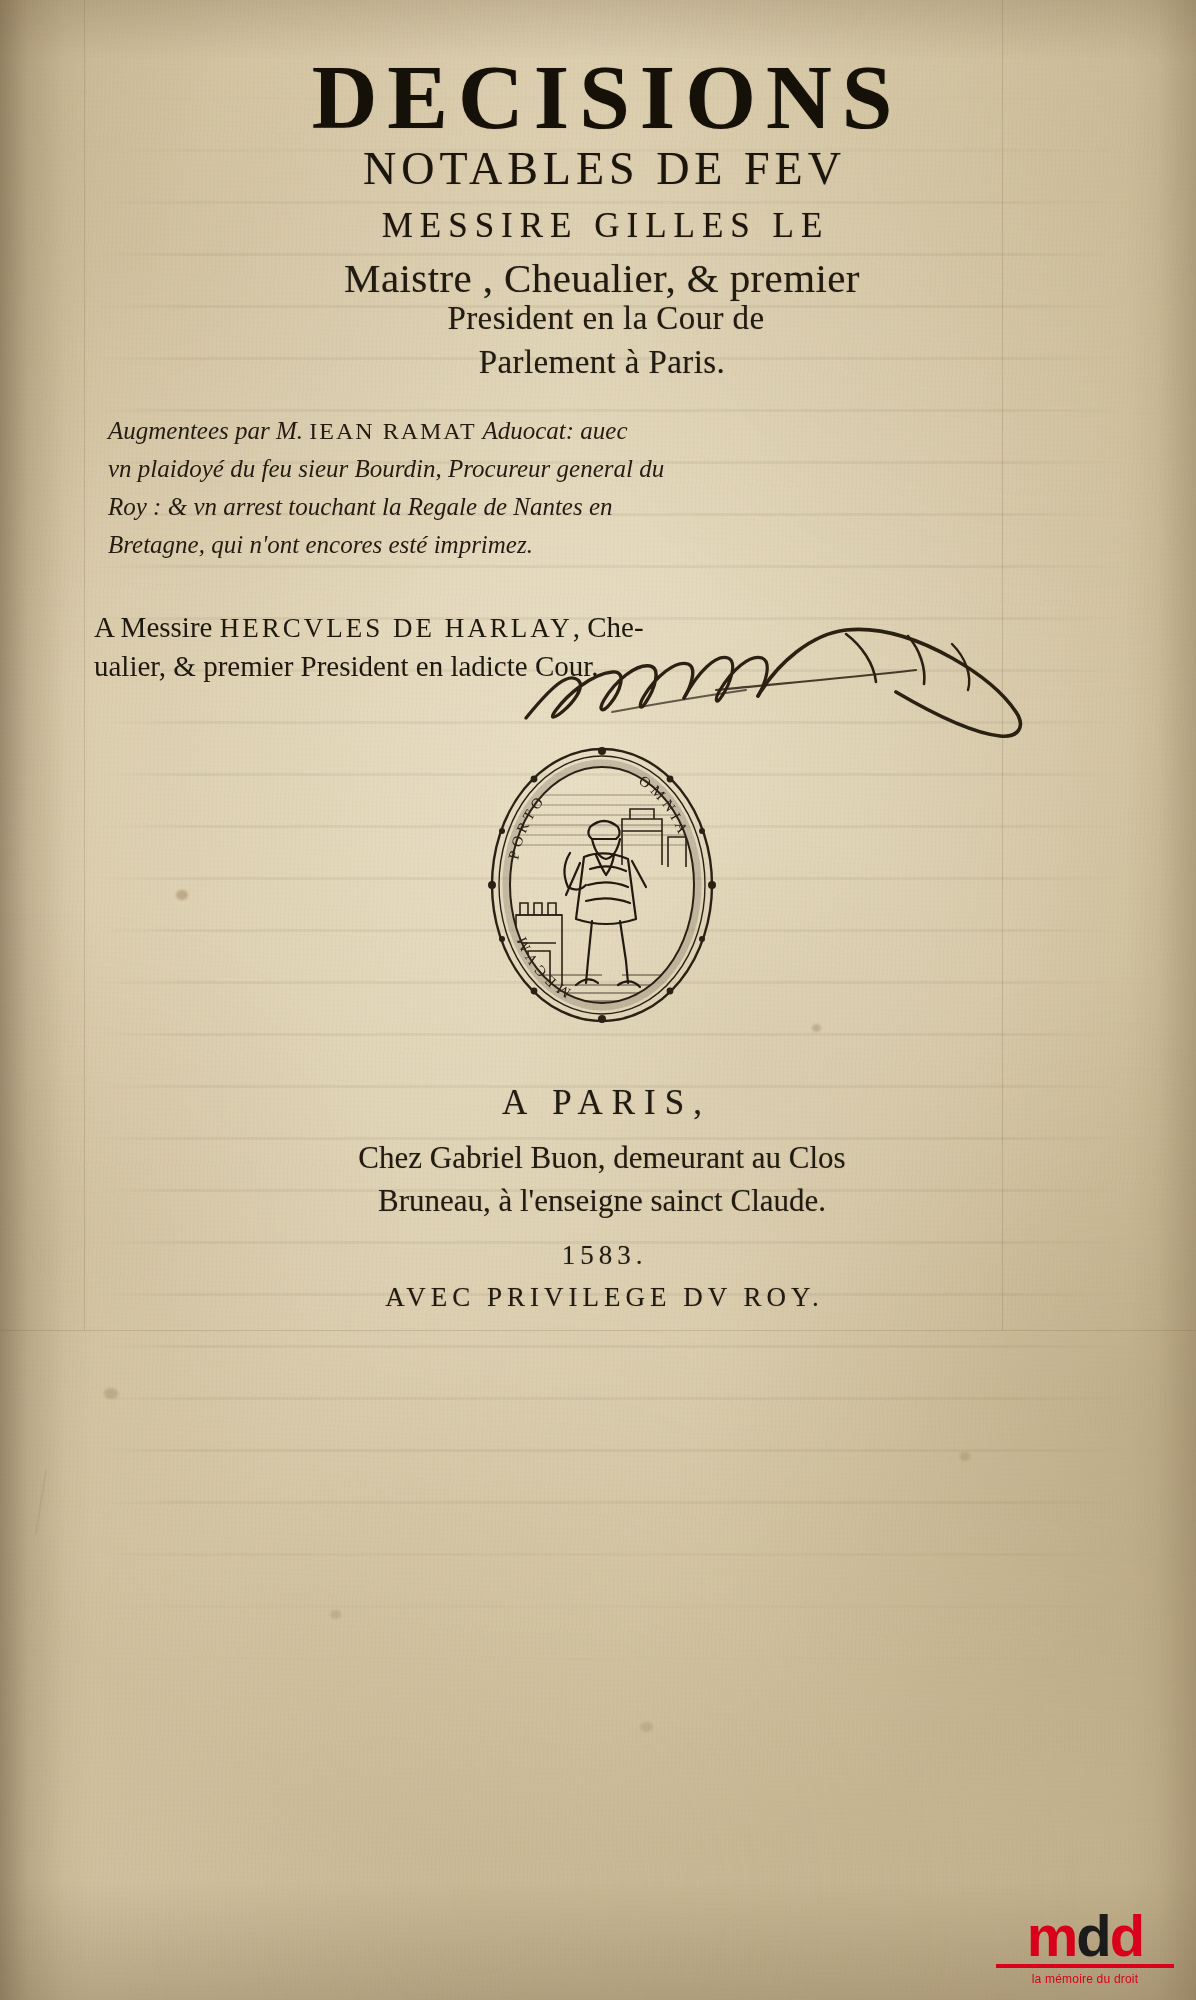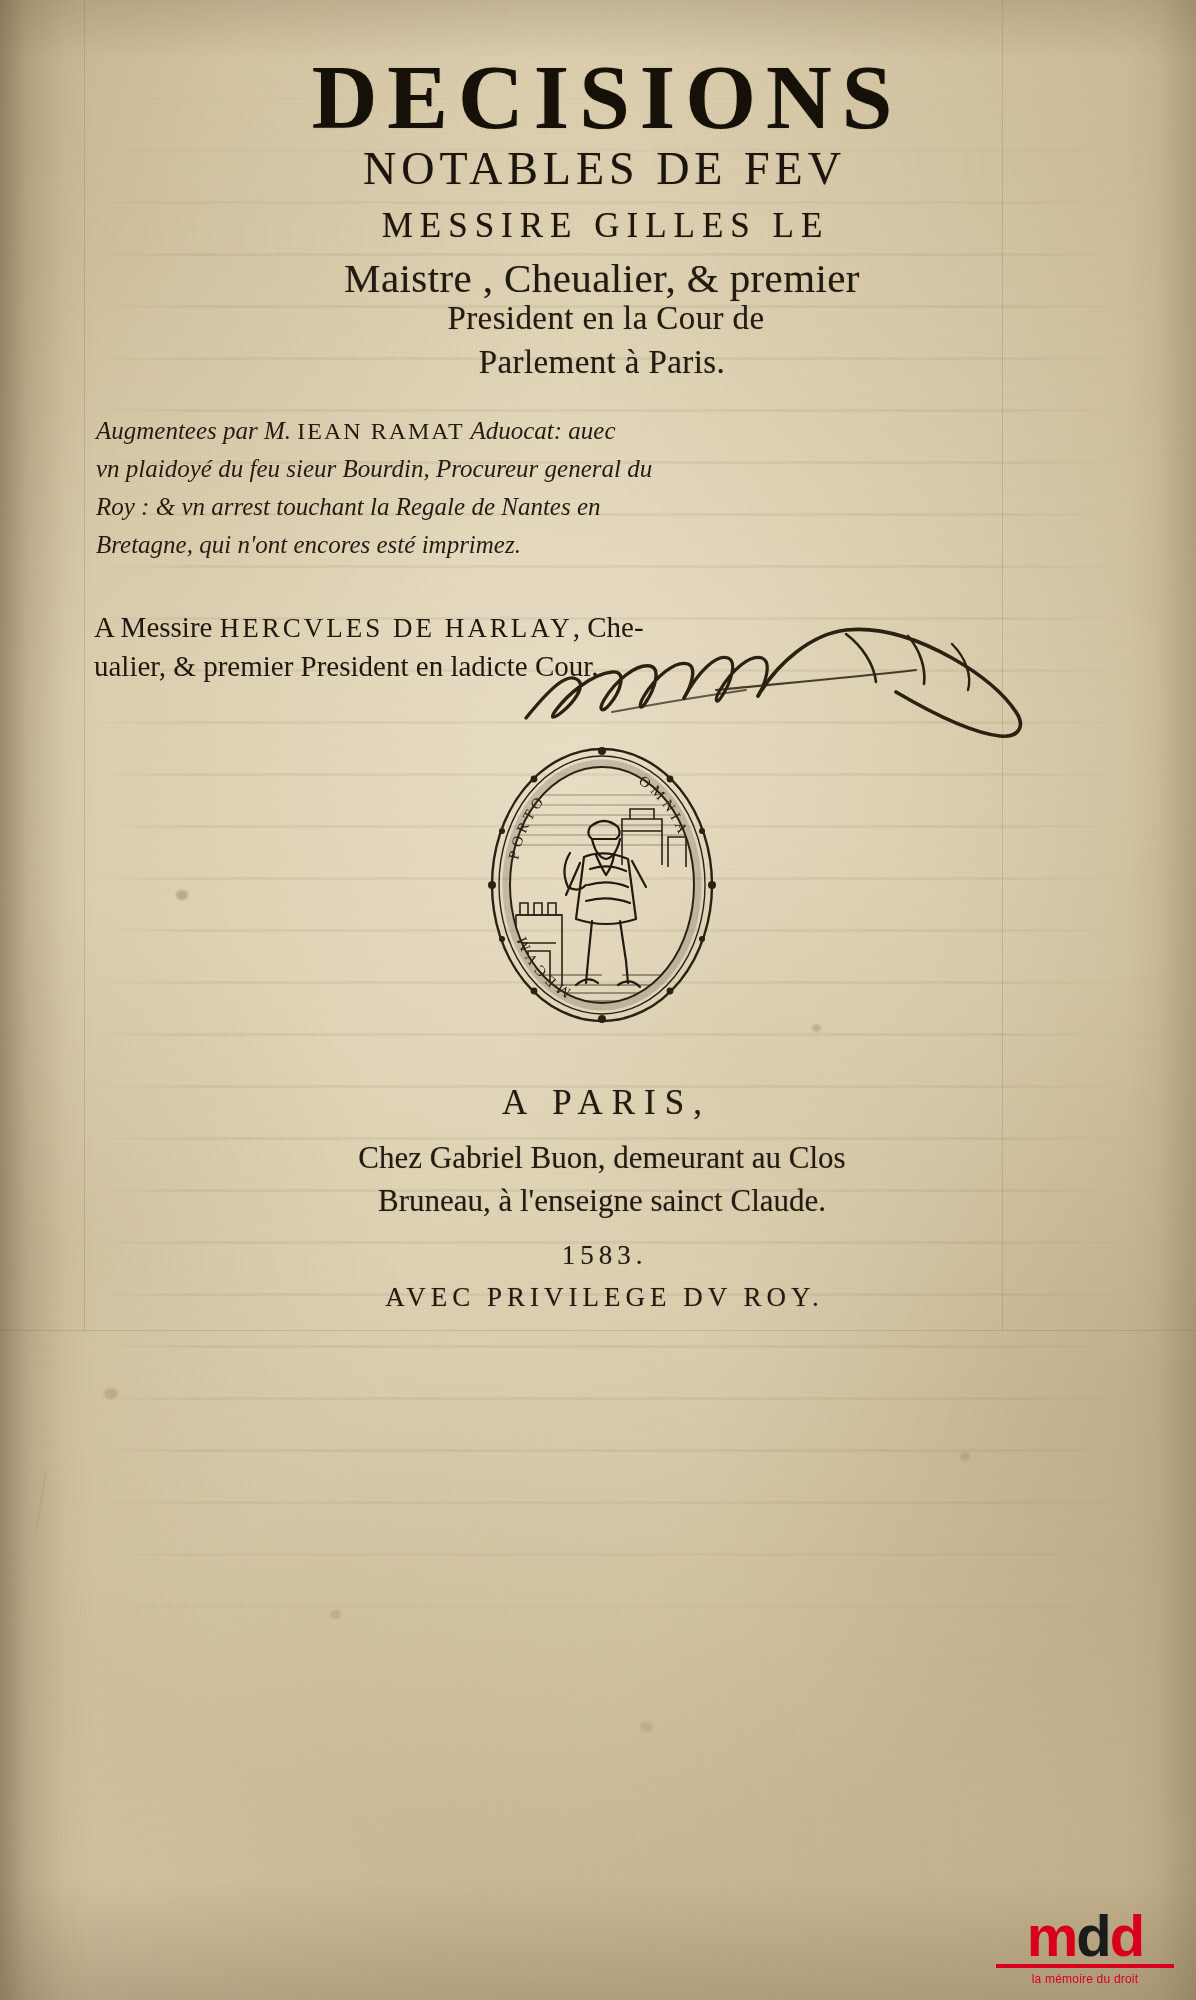--- a/index.html
+++ b/index.html
@@ -157,21 +157,21 @@
     top: 412px;
     left: 10px;
     right: 22px;
     font-family: "Liberation Serif", serif;
     font-style: italic;
     font-size: 25px;
     line-height: 38px;
     color: #241c12;
     text-align: left;
   }
-  .augment .l { display: block; white-space: nowrap; }
+  .augment .l { display: block; white-space: nowrap; margin-left: 12px; }
   .augment .sc {
     font-style: normal;
     letter-spacing: 2px;
     font-size: 24px;
   }
 
   .dedic {
     position: absolute;
     top: 608px;
     left: 8px;

